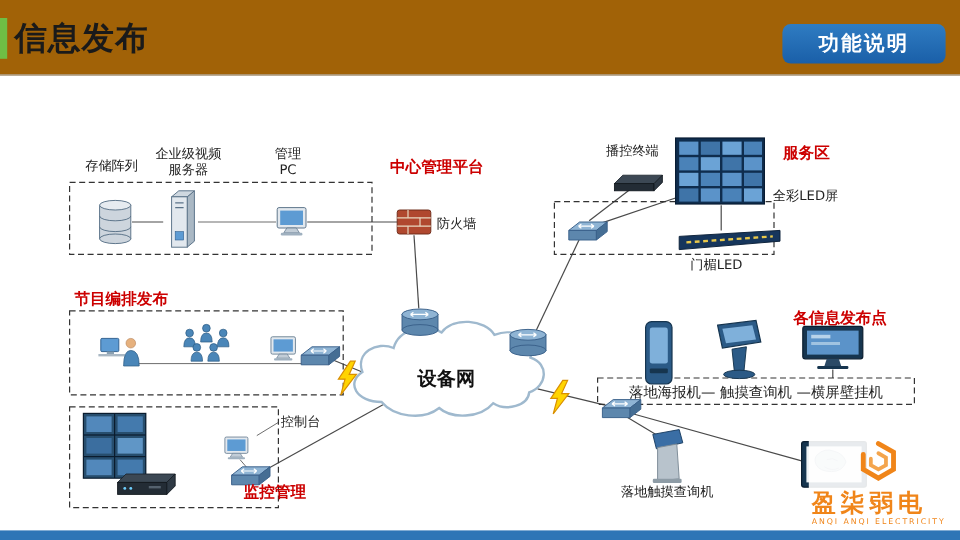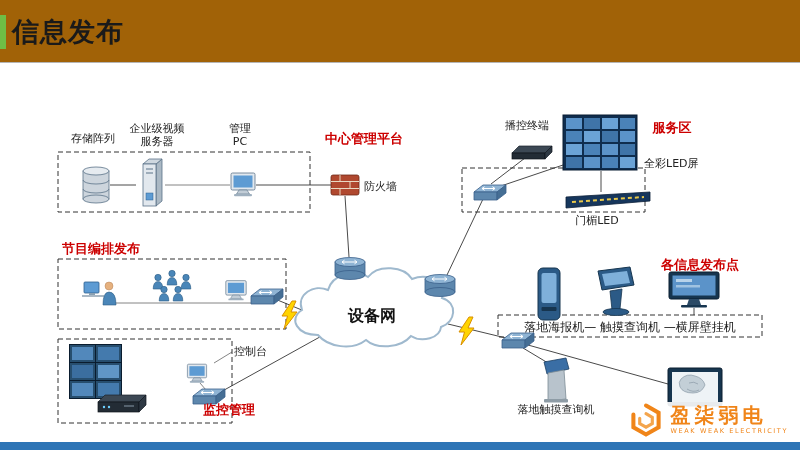--- a/index.html
+++ b/index.html
@@ -4,39 +4,40 @@
 <style>
   html,body{margin:0;padding:0;width:800px;height:450px;overflow:hidden;background:#fff;
     font-family:"DejaVu Sans","Liberation Sans",sans-serif;}
   .header{position:relative;height:62px;border-bottom:1px solid #b5b5b5;background:#a16207;}
   .accent{position:absolute;left:0;top:15px;width:6px;height:34px;background:#6fbe45;}
   .title{position:absolute;left:12px;top:14px;font-size:27px;font-weight:bold;color:#1a1a1a;letter-spacing:1px;}
   .func-btn{position:absolute;right:12px;top:20px;padding:5px 30px;background:linear-gradient(#2f7cc2,#1a5fa8);
     color:#fff;font-size:17px;font-weight:bold;border:none;border-radius:7px;letter-spacing:2px;cursor:pointer;}
   .diagram{display:block;}
   .footer-bar{position:absolute;left:0;bottom:0;width:800px;height:8px;background:#2e75b6;}
-  .brand{position:absolute;right:10px;bottom:12px;display:flex;align-items:center;gap:7px;background:rgba(255,255,255,.9);padding:0 2px;}
+  .brand{position:absolute;right:10px;bottom:12px;display:flex;align-items:center;gap:7px;background:rgba(255,255,255,.9);padding:0 2px;flex-direction:column;}
   .brand-text{display:flex;flex-direction:column;line-height:1;}
   .brand-name{color:#f08519;font-size:20px;font-weight:bold;letter-spacing:4px;}
   .brand-sub{color:#f08519;font-size:6.5px;letter-spacing:1.6px;margin-top:3px;}
   
   .lbl{font-size:11px;fill:#222;}
   .lbl12{font-size:12px;fill:#222;}
   .red{font-size:13px;font-weight:bold;fill:#cc0000;}
   .cloudlbl{font-size:16px;font-weight:bold;fill:#111;}
   .wire{stroke:#4a4a4a;stroke-width:1;fill:none;}
   .thin{stroke:#666;stroke-width:.8;fill:none;}
   .dashbox{fill:none;stroke:#333;stroke-width:1;stroke-dasharray:5 3;}
 </style>
 </head>
 <body>
 
 <div class="header">
   <div class="accent"></div>
   <div class="title">信息发布</div>
+  <button class="func-btn">功能说明</button>
 </div>
 
 <svg class="diagram" width="800" height="379" viewBox="0 0 800 379">
   <defs>
     <g id="sym-switch">
       <polygon points="-16,-1 -7,-8 16,-8 7,-1" fill="#8fb4d4" stroke="#3a608a" stroke-width="0.8"></polygon>
       <polygon points="-16,-1 7,-1 7,7 -16,7" fill="#5d87ad" stroke="#3a608a" stroke-width="0.8"></polygon>
       <polygon points="7,-1 16,-8 16,0 7,7" fill="#456e94" stroke="#3a608a" stroke-width="0.8"></polygon>
       <path d="M-8,-4.5 H5 M-8,-4.5 l2.5,-1.8 M-8,-4.5 l2.5,1.8 M5,-4.5 l-2.5,-1.8 M5,-4.5 l-2.5,1.8" stroke="#fff" stroke-width="1" fill="none"></path>
     </g>
@@ -249,17 +250,17 @@
   </g>
 </svg>
 
 <div class="brand">
   <svg width="36" height="36" viewBox="0 0 40 40">
     <path d="M20,4 L34,12 V28 L20,36 L6,28 V14" fill="none" stroke="#f08519" stroke-width="4.5" stroke-linecap="round"></path>
     <path d="M20,13 L27,17 V24 L20,28 L13,24 V18" fill="none" stroke="#f4a54d" stroke-width="3.5" stroke-linecap="round"></path>
   </svg>
   <div class="brand-text">
     <span class="brand-name">盈柒弱电</span>
-    <span class="brand-sub">WEAK WEAK ELECTRICITY</span>
+    <span class="brand-sub">ANQI ANQI ELECTRICITY</span>
   </div>
 </div>
 
 <div class="footer-bar"></div>
 
 </body></html>

